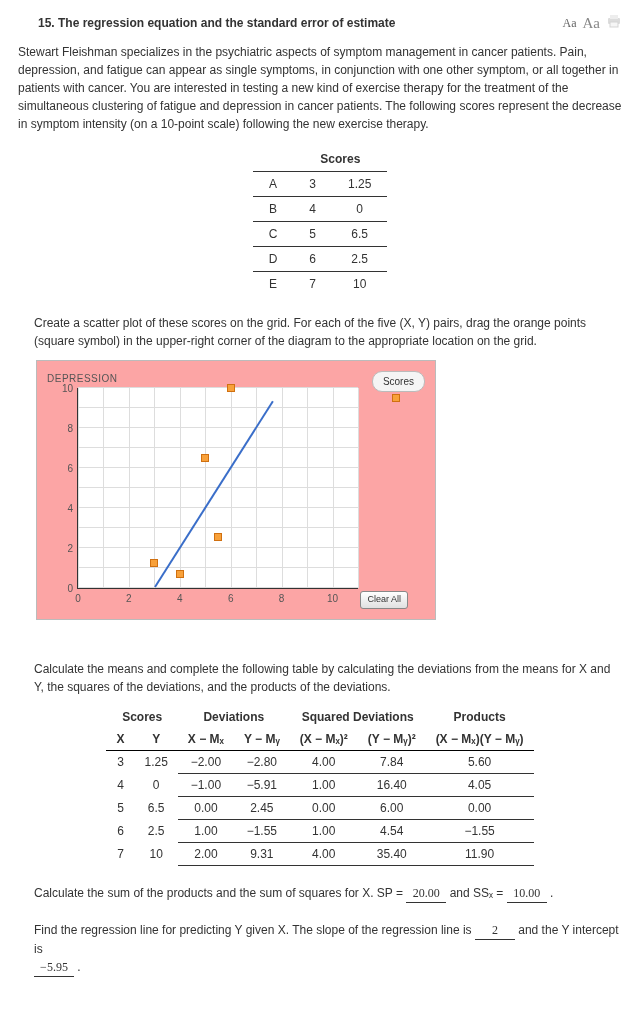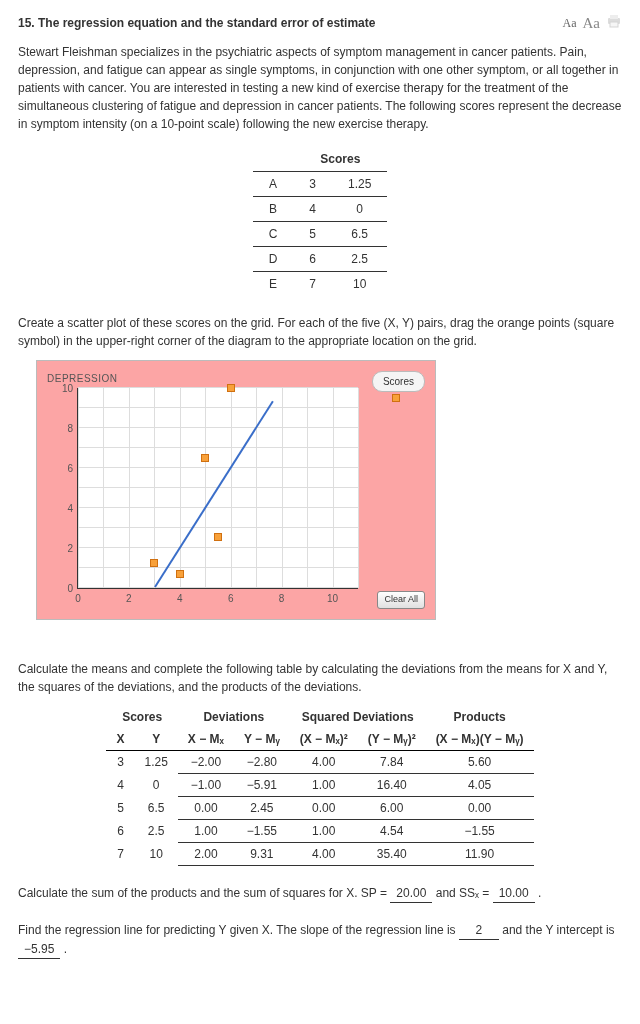--- a/index.html
+++ b/index.html
@@ -6,21 +6,21 @@
     font-family: Verdana, Arial, sans-serif;
     font-size: 12px;
     color: #333;
     margin: 0;
     padding: 12px 18px;
     width: 640px;
     box-sizing: border-box;
     line-height: 1.5;
   }
   .header-row { display: flex; justify-content: space-between; align-items: center; margin-bottom: 8px; }
-  .title { font-weight: bold; font-size: 12px; }
+  .title { font-weight: bold; font-size: 12px; margin-left: 20px; }
   .toolbar { display: flex; gap: 6px; align-items: center; }
   .fontsize { color: #666; font-family: Georgia, serif; text-align: center; }
   .fontsize.large { font-size: 15px; color: #888; }
   .print-icon svg { opacity: .5; }
   .intro { margin-bottom: 14px; }
   table.scores { border-collapse: collapse; margin: 6px auto 18px auto; }
   table.scores th { font-weight: bold; padding: 3px 16px; }
   table.scores td { text-align: center; padding: 3px 16px; border-top: 1px solid #333; }
   .super-header th { padding-bottom: 2px; }
   .super-header .spanned { text-align: center; }
@@ -35,28 +35,28 @@
   .gridline-h, .gridline-v { position: absolute; background: #ddd; }
   .gridline-h { left:0; width:100%; height:1px; }
   .gridline-v { top:0; height:100%; width:1px; }
   .tick-y { position: absolute; right: 100%; margin-right: 5px; font-size: 10px; transform: translateY(50%); color:#555; }
   .tick-x { position: absolute; top: 100%; margin-top: 3px; font-size: 10px; transform: translateX(-50%); color:#555; }
   .xlabel { text-align: center; font-size: 10px; margin-top: 18px; margin-left: 30px; width: 280px; color:#555; letter-spacing:.5px;}
   .regline { position: absolute; width: 2px; background: #3a6ec9; transform-origin: bottom center; }
   .point { position:absolute; width:8px; height:8px; background:#f8a13a; border:1px solid #d07010; box-sizing:border-box; transform: translate(-50%,50%); }
   .legend-box { position:absolute; right:10px; top:10px; border:1px solid #bbb; border-radius:10px; padding:2px 10px; font-size:10px; background:#f5f5f5; }
   .legend-point { position:absolute; right:35px; top:33px; width:8px; height:8px; background:linear-gradient(#f8a13a,#f8a13a); border:1px solid #d07010; box-sizing:border-box; }
-  .clear-btn { position:absolute; right:10px; bottom:10px; font-size:9px; border:1px solid #888; background:linear-gradient(#fff,#e0e0e0); padding:1px 6px; border-radius:3px; cursor:pointer; }
-  .para { margin: 18px 0 10px 0; }
+  .clear-btn { position:absolute; right:27px; bottom:10px; font-size:9px; border:1px solid #888; background:linear-gradient(#fff,#e0e0e0); padding:1px 6px; border-radius:3px; cursor:pointer; }
+  .para { margin: 18px 0 10px 16px; }
   table.dev { border-collapse: collapse; margin: 4px auto 18px auto; font-size: 12px; }
   table.dev th, table.dev td { padding: 2px 10px; text-align: center; }
   table.dev .group-head th { font-weight: bold; padding-bottom:2px;}
   table.dev .col2 { border-bottom: 1.5px solid #000; font-weight: bold; }
   table.dev td.u { border-bottom: 1px solid #333; }
-  .fill { display:inline-block; border-bottom:1px solid #333; padding: 0 6px; min-width:28px; text-align:center;}
+  .fill { display:inline-block; border-bottom:1px solid #333; padding: 0 6px; min-width:28px; text-align:center;font-family:Liberation Serif, serif;}
 </style>
 </head>
 <body>
 
 <div class="header-row">
   <div class="title">
     <span>15.</span>
     <span>The regression equation and the standard error of estimate</span>
   </div>
   <div class="toolbar">

